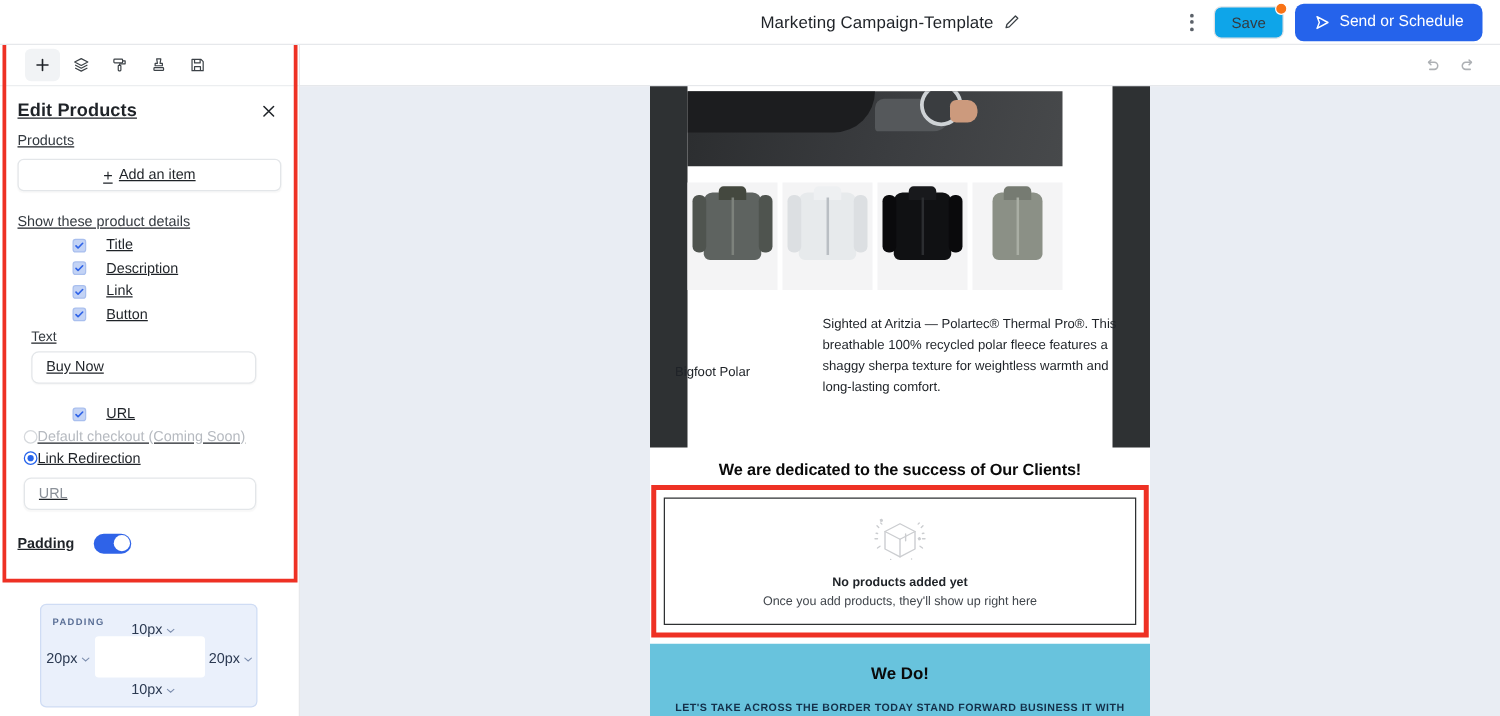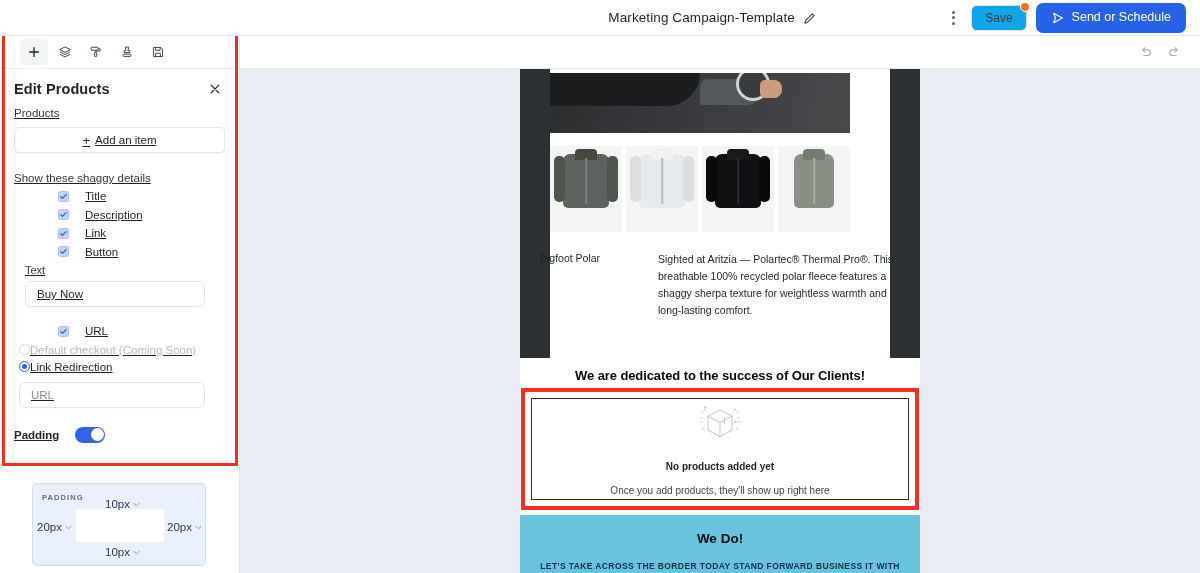--- a/index.html
+++ b/index.html
@@ -89,20 +89,21 @@
     width: 28px; height: 26px; border-radius: 5px;
     display:flex; align-items:center; justify-content:center;
     cursor:pointer; background: transparent; border: none;
   }
   .tool-btn.active { background: #f1f3f5; }
   .tool-btn svg { display:block; }
 
   .panel-head {
     display:flex; align-items:center; justify-content: space-between;
     padding: 12px 17px 10px 14px;
+    text-decoration: underline;
   }
   .panel-title { font-size: 14.5px; font-weight: 700; color: #1f2328; letter-spacing: .1px;}
   .close-x { width:14px; height:14px; cursor:pointer; display:block; }
 
   .panel-body { padding: 0 14px; text-decoration: underline; }
   .sec-label { font-size: 11.5px; color: #343a40; margin-bottom: 8px; }
 
   .add-item-btn {
     width: 100%; height: 26px;
     border: 1px solid #e3e6e9; border-radius: 5px;
@@ -269,40 +270,40 @@
     width: 22px; height: 11px; border-radius: 4px 4px 0 0;
   }
   .j-zip { position:absolute; left: 50%; transform: translateX(-50%); top: 4px; width: 1.5px; height: 46px; }
   .j-sleeveL, .j-sleeveR { position:absolute; top: 2px; width: 11px; height: 46px; border-radius: 5px; }
   .j-sleeveL { left: -9px; } .j-sleeveR { right: -9px; }
 
   .prod-row {
     position:absolute; left: 300px; top: 182px; width: 360px;
     display:flex; gap: 22px;
   }
-  .prod-name { width: 96px; font-size: 10.5px; color:#1f2328; line-height: 1.4; }
+  .prod-name { width: 96px; font-size: 10.5px; color:#1f2328; line-height: 1.4; margin-top: 40px; }
   .prod-desc { flex:1; font-size: 10.5px; color:#1f2328; line-height: 1.62; }
 
   .dedicated {
     position:absolute; left: 280px; top: 299px; width: 400px;
     text-align:center; font-size: 13px; font-weight: 700; color:#0a0a0a;
     letter-spacing: -.1px;
   }
 
   .red-box-canvas {
     position:absolute; left: 281px; top: 319px;
     width: 398px; height: 122px;
     border: 4px solid #ee3124; background: #fff;
   }
   .empty-card {
     position:absolute; left: 291px; top: 329px;
     width: 378px; height: 102px;
     border: 1.5px solid #2e3133; background:#fff;
     display:flex; flex-direction:column; align-items:center; justify-content:center;
-    gap: 13px;
+    gap: 4px;
   }
   .box-svg { display:block; margin-bottom: 2px; }
   .empty-t1 { font-size: 10px; color:#1f2328; font-weight: 600; }
   .empty-t2 { font-size: 10px; color:#41464c; }
 
   .wedo {
     position:absolute; left: 280px; top: 446px; width: 400px; height: 58px;
     background: #68c3dd;
     display:flex; align-items:flex-start; justify-content:center;
     padding-top: 16px;
@@ -408,21 +409,21 @@
 
     <div class="panel-body">
 
       <div class="sec-label">Products</div>
 
       <button class="add-item-btn">
         <span class="plus-sm">+</span>
         <span>Add an item</span>
       </button>
 
-      <div class="sec-label2">Show these shaggy details</div>
+      <div class="sec-label2">Show these product details</div>
 
       <div class="cb-row">
         <span class="cbox">
           <svg viewBox="0 0 12 12" width="9" height="9" fill="none" stroke="#2f63e8" stroke-width="1.8" stroke-linecap="round" stroke-linejoin="round">
               <path d="M2.4 6.2l2.2 2.3 4.9-5"></path>
             </svg>
         </span>
         <span class="cb-label">Title</span>
       </div>
       <div class="cb-row">

